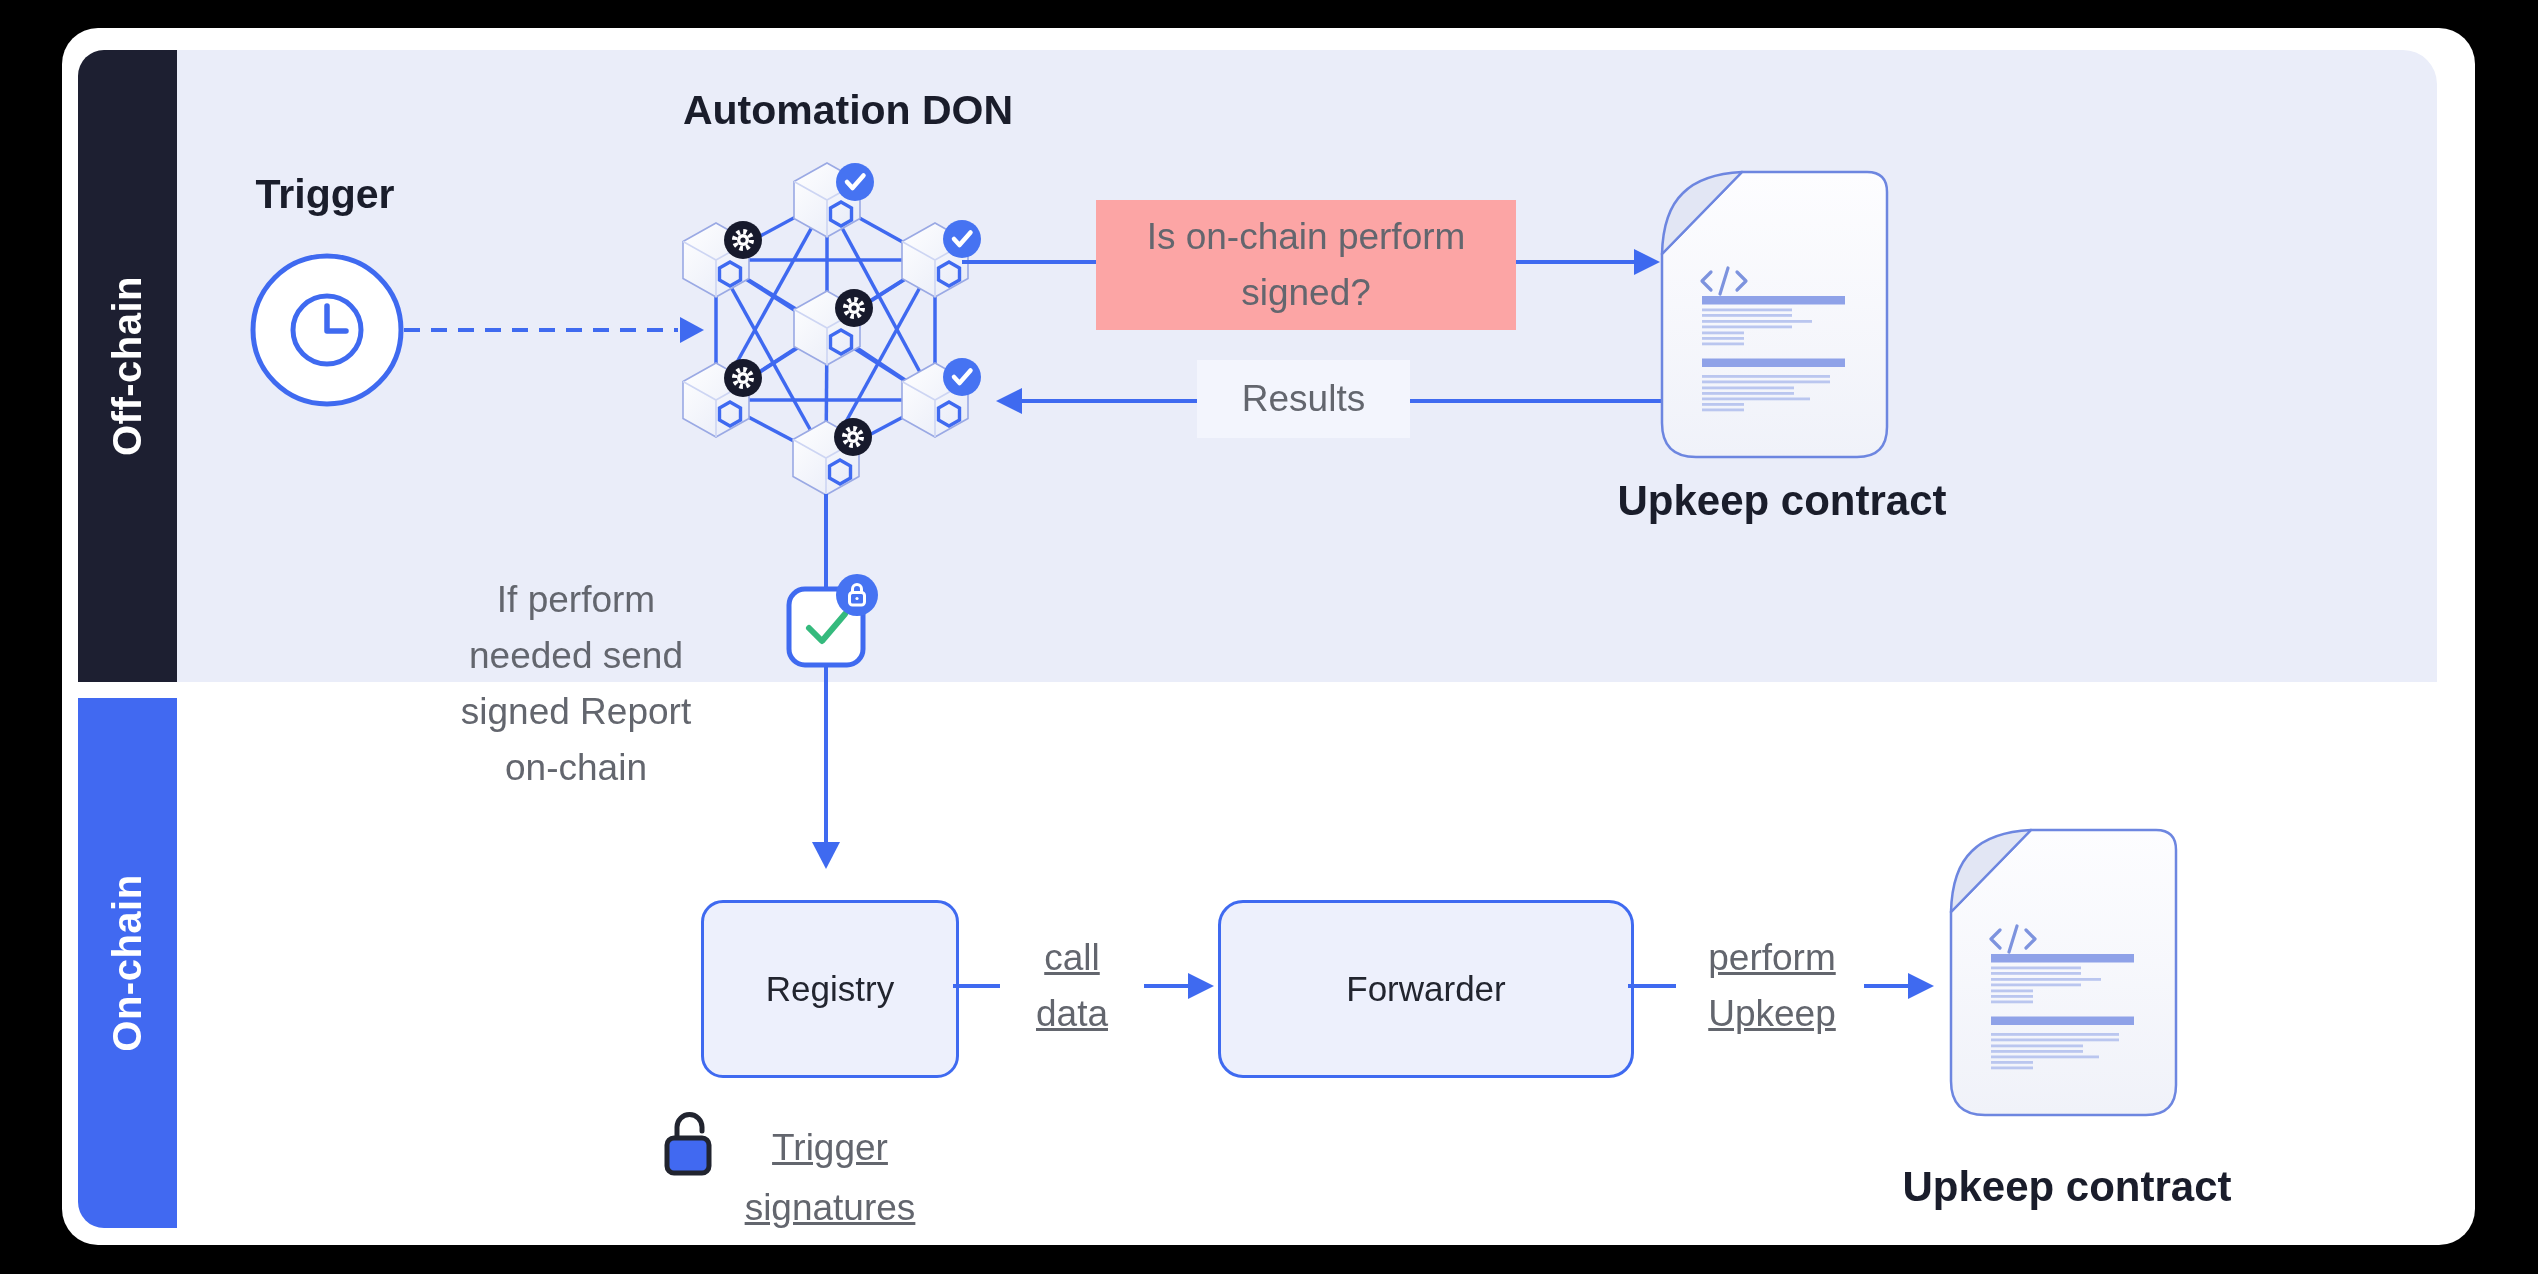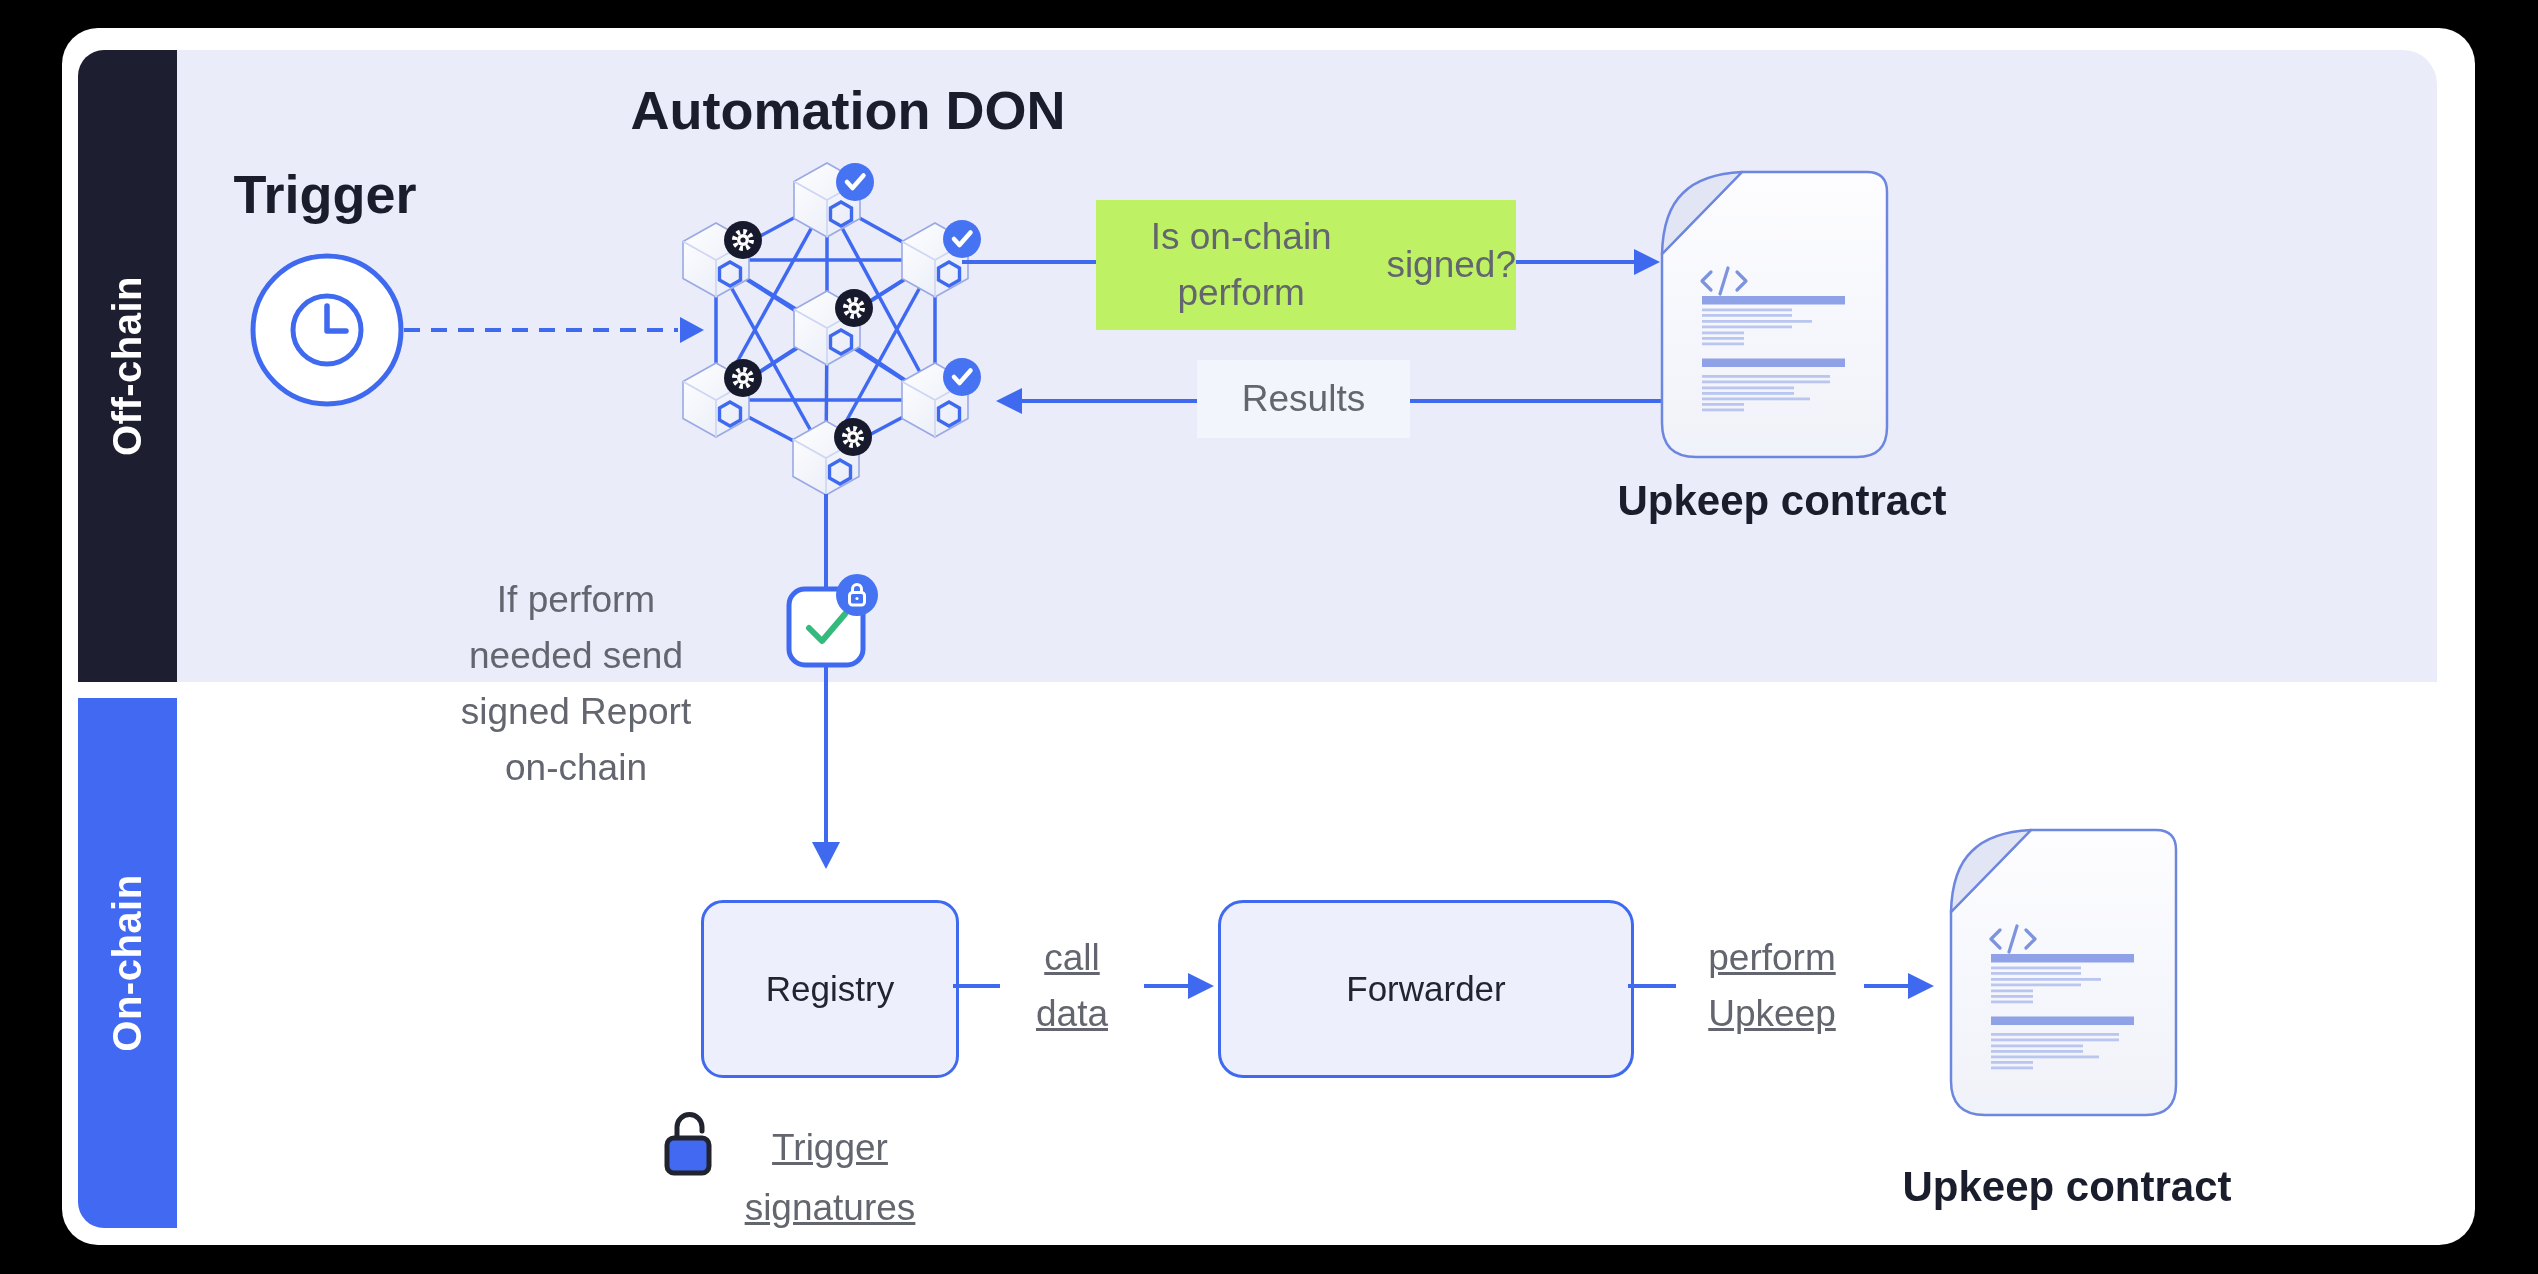--- a/index.html
+++ b/index.html
@@ -8,23 +8,23 @@
   .card{position:absolute;left:62px;top:28px;width:2413px;height:1217px;background:#fff;border-radius:36px;}
   .panel-offchain{position:absolute;left:177px;top:50px;width:2260px;height:632px;background:#eaedf9;border-radius:0 34px 0 0;}
   .bar-off{position:absolute;left:78px;top:50px;width:99px;height:632px;background:#1d1f31;border-radius:26px 0 0 0;}
   .bar-on{position:absolute;left:78px;top:698px;width:99px;height:530px;background:#4169f1;border-radius:0 0 0 26px;}
   .vlabel{position:absolute;color:#fff;font-weight:700;font-size:40px;letter-spacing:.5px;white-space:nowrap;
           transform:translate(-50%,-50%) rotate(-90deg);}
   svg.art{position:absolute;left:0;top:0;width:2538px;height:1274px;z-index:3;pointer-events:none;}
   .lbl{position:absolute;z-index:4;}
   .center{transform:translate(-50%,-50%);}
   .gray{color:#63666e;font-size:37px;line-height:56px;text-align:center;}
-  .boldlbl{color:#1a1d2b;font-weight:700;font-size:54px;white-space:nowrap;}
-  .qblock{left:1096px;top:200px;width:420px;height:130px;background:#bef264;
-          display:flex;align-items:center;justify-content:center;}
+  .boldlbl{color:#1a1d2b;font-weight:700;font-size:41px;white-space:nowrap;}
+  .qblock{left:1096px;top:200px;width:420px;height:130px;background:#fca5a5;
+          display:flex;flex-direction:column;align-items:center;justify-content:center;}
   .rblock{left:1197px;top:360px;width:213px;height:78px;background:#f3f5fd;
           display:flex;align-items:center;justify-content:center;}
   .note{left:576px;top:572px;transform:translateX(-50%);white-space:nowrap;}
   .node-box{position:absolute;z-index:2;background:#edf0fc;border:3px solid #3f6af0;border-radius:22px;
             display:flex;align-items:center;justify-content:center;color:#22252f;font-size:35px;
             font-family:"Liberation Sans",sans-serif;}
   .twoline{transform:translateX(-50%);}
   .twoline span{display:block;text-decoration:underline;}
 </style>
 </head>

